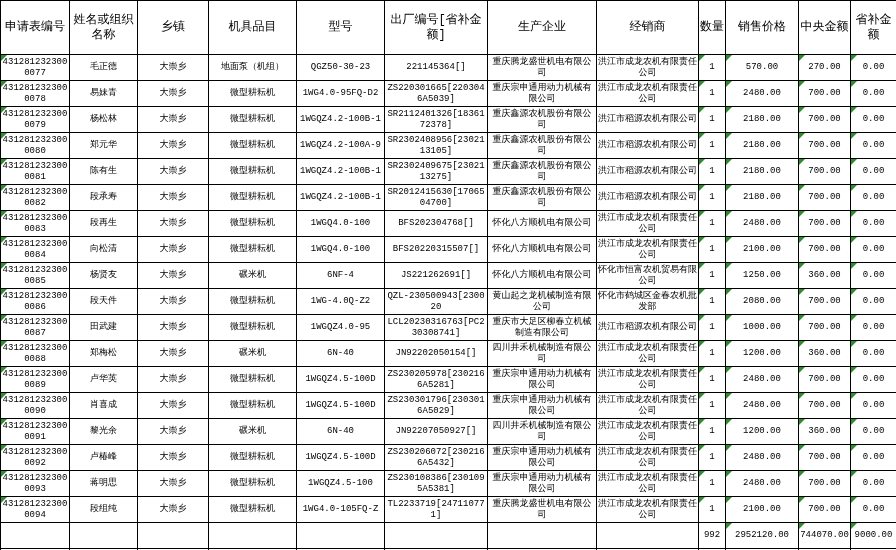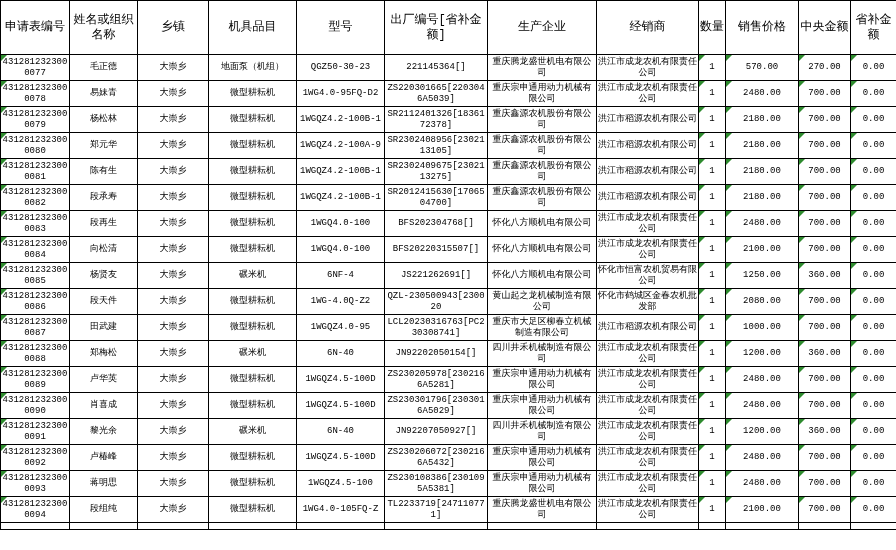--- a/index.html
+++ b/index.html
@@ -307,20 +307,34 @@
         <td><span>微型耕耘机</span></td>
         <td><span>1WG4.0-105FQ-Z</span></td>
         <td><span>TL2233719[247110771]</span></td>
         <td><span>重庆腾龙盛世机电有限公司</span></td>
         <td><span>洪江市成龙农机有限责任公司</span></td>
         <td class="num"><span class="tri"></span><span>1</span></td>
         <td class="num"><span class="tri"></span><span>2100.00</span></td>
         <td class="num"><span class="tri"></span><span>700.00</span></td>
         <td class="num"><span class="tri"></span><span>0.00</span></td>
       </tr>
+      <tr class="totals-row" id="totals-row">
+      <td></td>
+      <td></td>
+      <td></td>
+      <td></td>
+      <td></td>
+      <td></td>
+      <td></td>
+      <td></td>
+      <td class="num">992</td>
+      <td class="num"><span class="tri"></span><span>2952120.00</span></td>
+      <td class="num"><span class="tri"></span><span>744070.00</span></td>
+      <td class="num"><span class="tri"></span><span>9000.00</span></td>
+    </tr>
     <tr class="stub-row">
       <td></td>
       <td></td>
       <td></td>
       <td></td>
       <td></td>
       <td></td>
       <td></td>
       <td></td>
       <td></td>

